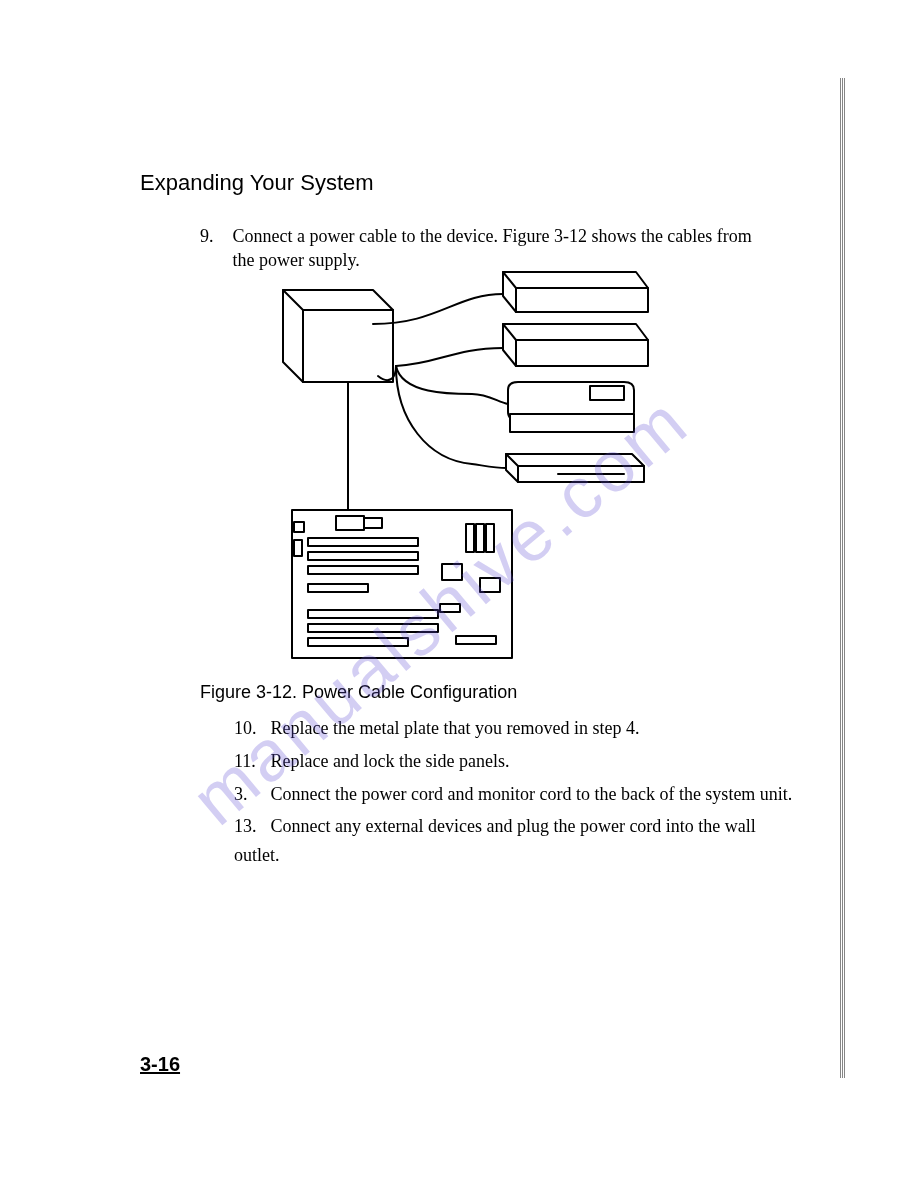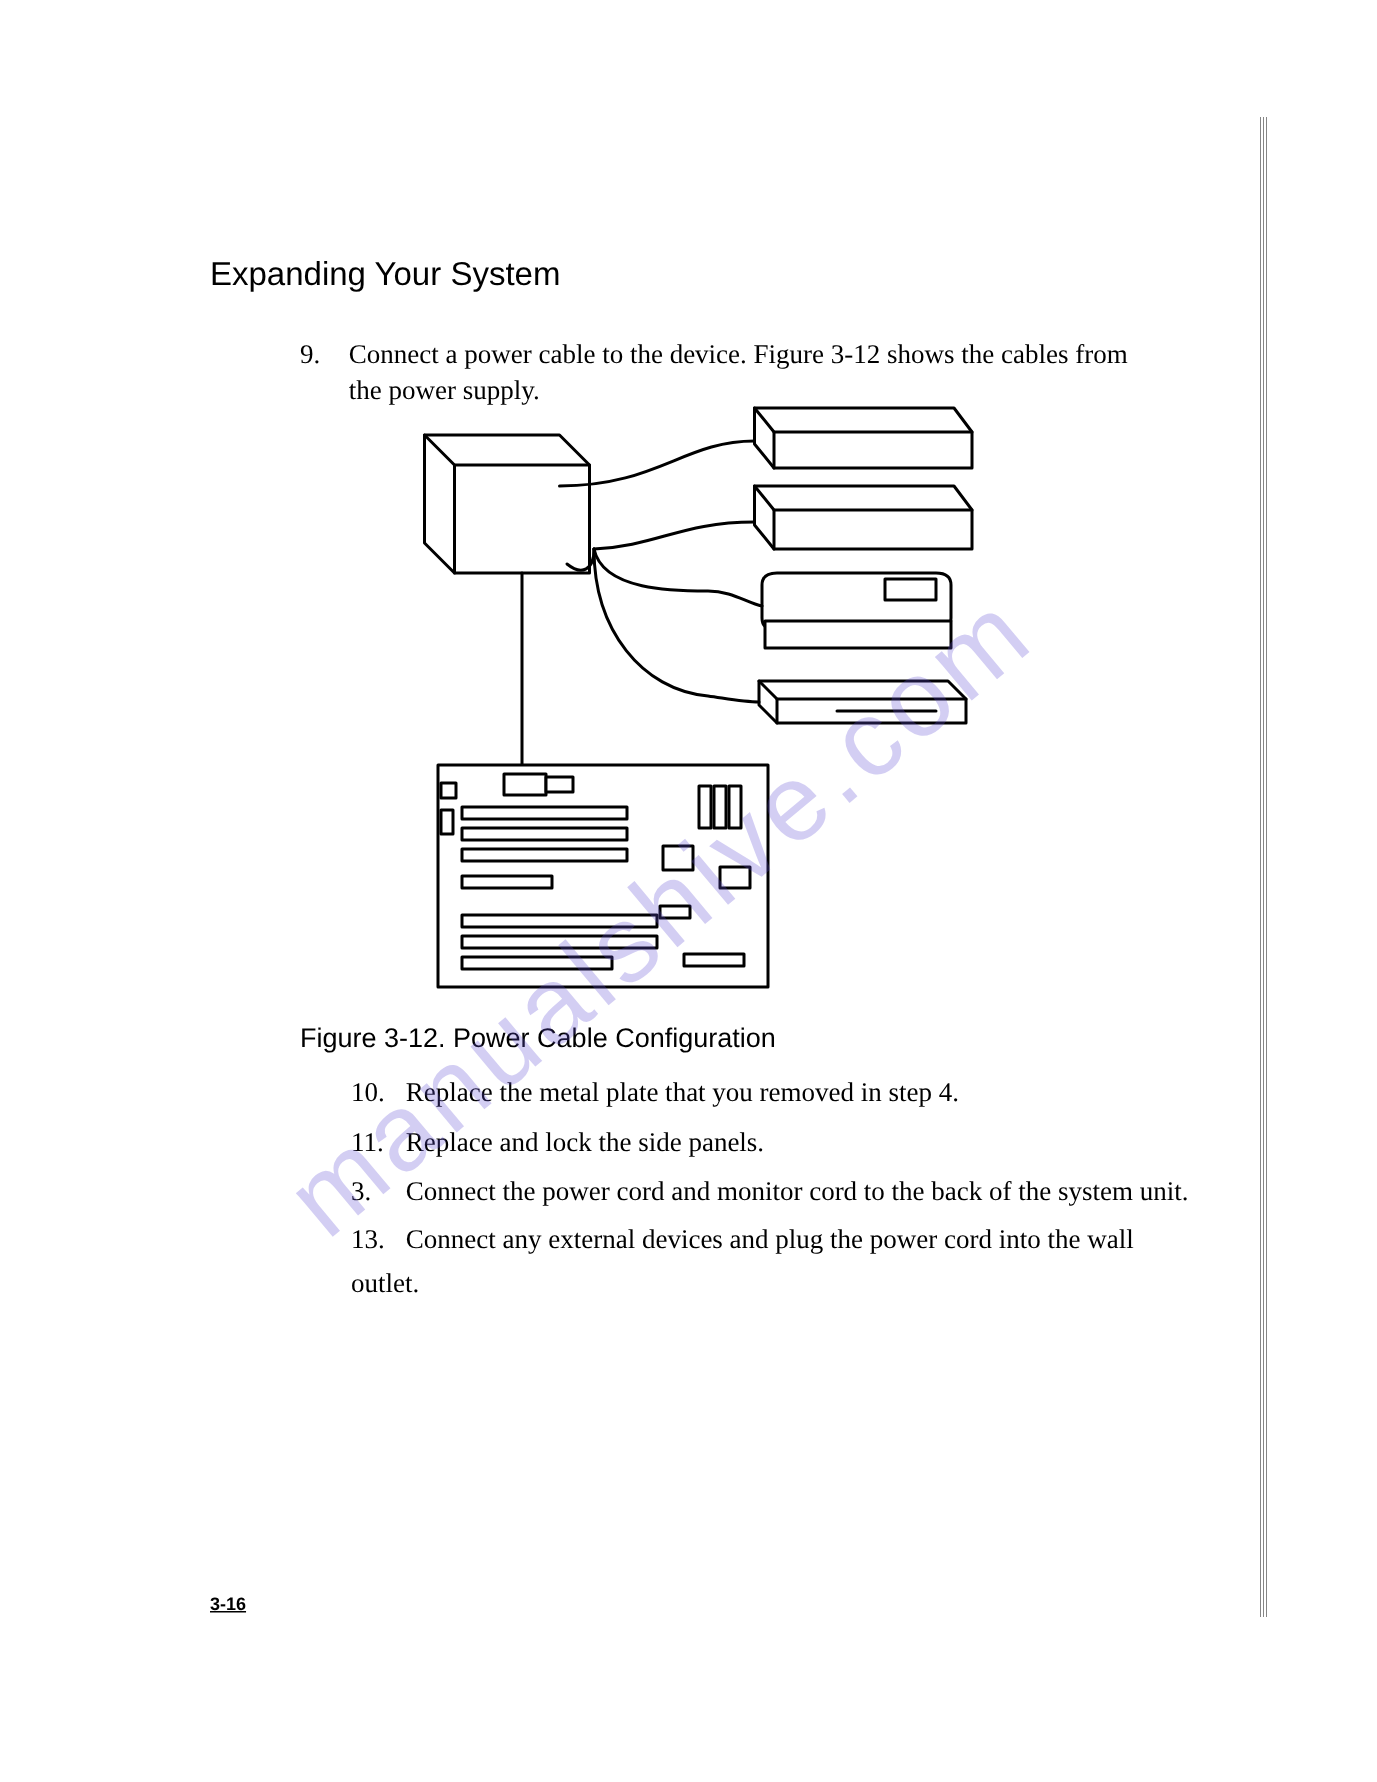--- a/index.html
+++ b/index.html
@@ -73,21 +73,21 @@
   }
   .steps-below .n {
     display: inline-block;
     width: 32px;
   }
   .page-number {
     position: absolute;
     left: 140px;
     bottom: 112px;
     font-family: Arial, Helvetica, sans-serif;
-    font-size: 12px;
+    font-size: 20px;
     font-weight: 700;
     text-decoration: underline;
   }
   .right-edge {
     position: absolute;
     top: 78px;
     right: 72px;
     width: 6px;
     height: 1000px;
     background: repeating-linear-gradient(90deg,#222 0 1px,#fff 1px 2px,#222 2px 3px,#fff 3px 4px,#222 4px 5px,#fff 5px 6px);

